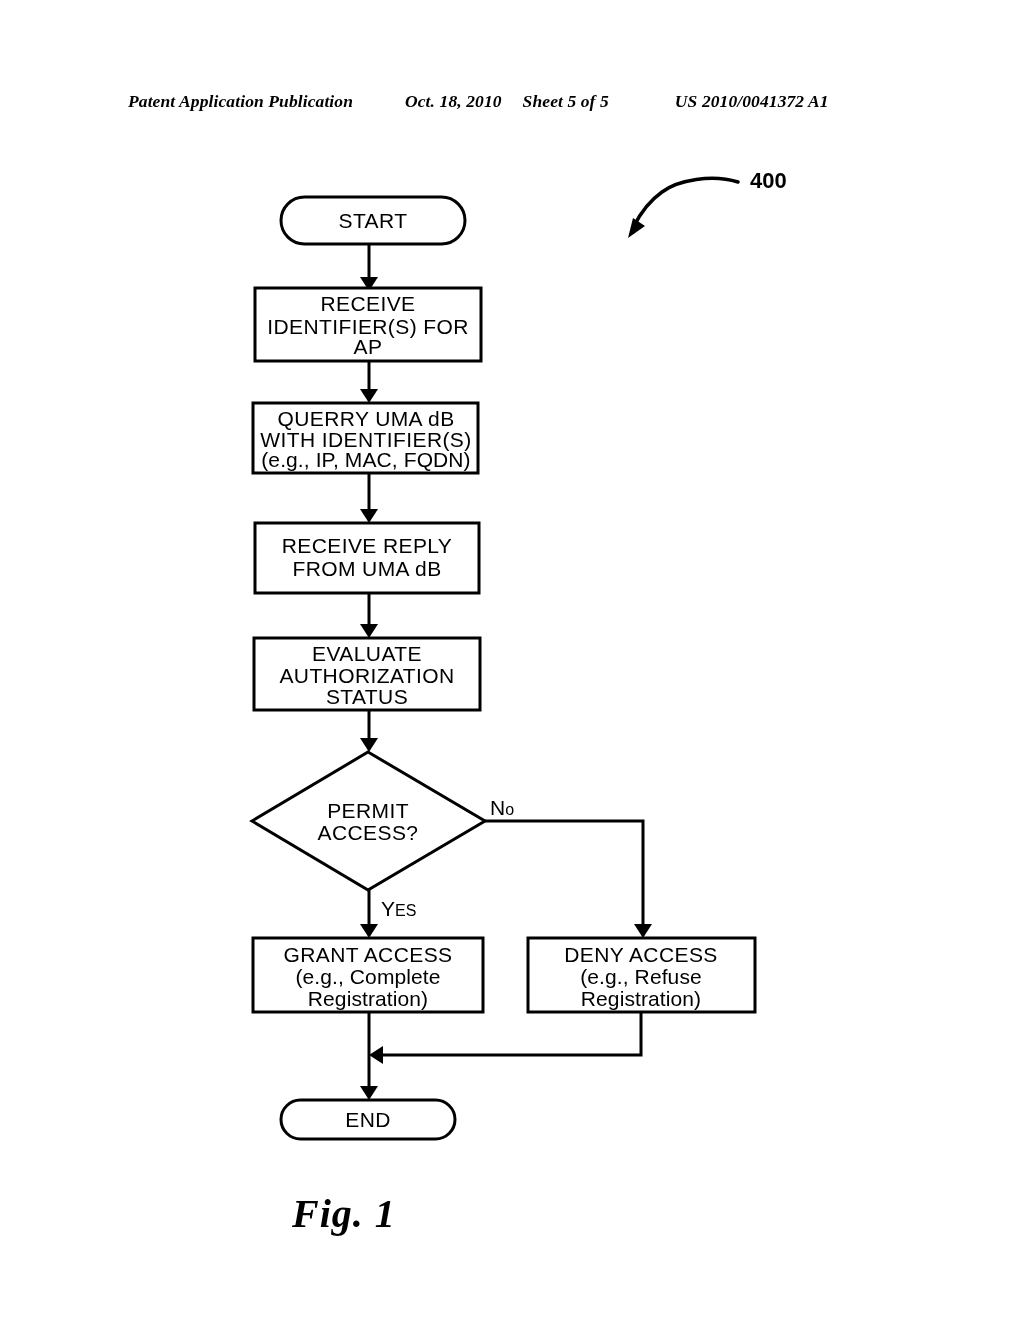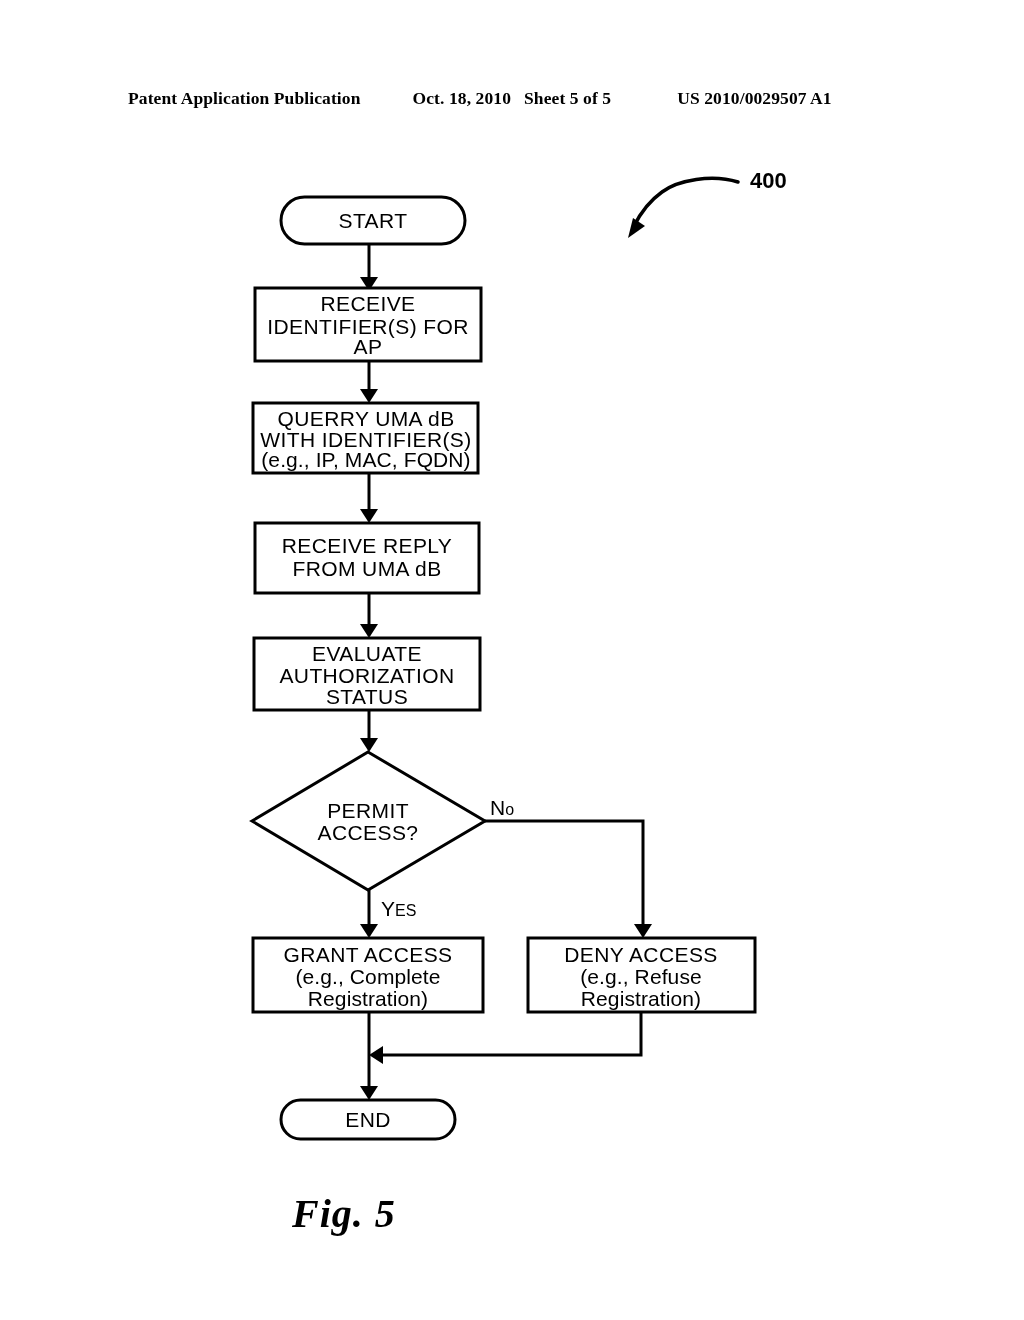--- a/index.html
+++ b/index.html
@@ -18,30 +18,31 @@
   }
 
   
   .page-header {
     position: absolute;
     left: 128px;
     top: 88px;
     width: 768px;
     height: 24px;
     display: flex;
-    align-items: flex-start;
+    align-items: flex-end;
     font-family: "Liberation Serif", serif;
     font-weight: bold;
     font-size: 17.5px;
     letter-spacing: 0.1px;
     white-space: nowrap;
+    font-style: italic;
   }
   .hdr-pub      { flex: 0 0 auto; }
   .hdr-date     { flex: 0 0 auto; margin-left: 52px; }
-  .hdr-sheet    { flex: 0 0 auto; margin-left: 13px; }
+  .hdr-sheet    { flex: 0 0 auto; margin-left: 21px; }
   .hdr-patentno { flex: 0 0 auto; margin-left: 66px; }
 
   
   .sheet {
     position: absolute;
     left: 0;
     top: 130px;
     width: 835px;
     height: 1050px;
   }
@@ -107,21 +108,21 @@
     white-space: nowrap;
   }
 </style>
 </head>
 <body>
 
 <div class="page-header">
   <span class="hdr-pub">Patent Application Publication</span>
   <span class="hdr-date">Oct. 18, 2010</span>
   <span class="hdr-sheet">Sheet 5 of 5</span>
-  <span class="hdr-patentno">US 2010/0029507 A1</span>
+  <span class="hdr-patentno">US 2010/0041372 A1</span>
 </div>
 
 <div class="sheet">
 <svg width="1024" height="1050" viewBox="0 0 1024 1050" xmlns="http://www.w3.org/2000/svg">
 
   <g>
     <path class="leader" d="M 738,52 C 712,44 678,50 662,62 C 648,72 640,84 634,96"></path>
     <polygon class="arrowhead" points="628,108 633,88 645,96"></polygon>
     <text class="refnum" x="750" y="58">400</text>
   </g>
@@ -226,13 +227,13 @@
   </g>
 
   <g>
     <rect class="shape" x="281" y="970" width="174" height="39" rx="19.5" ry="19.5"></rect>
     <text class="nodetext cap" x="368" y="991">END</text>
   </g>
 
 </svg>
 </div>
 
-<div class="fig-caption">Fig. 5</div>
+<div class="fig-caption">Fig. 1</div>
 
 </body></html>

